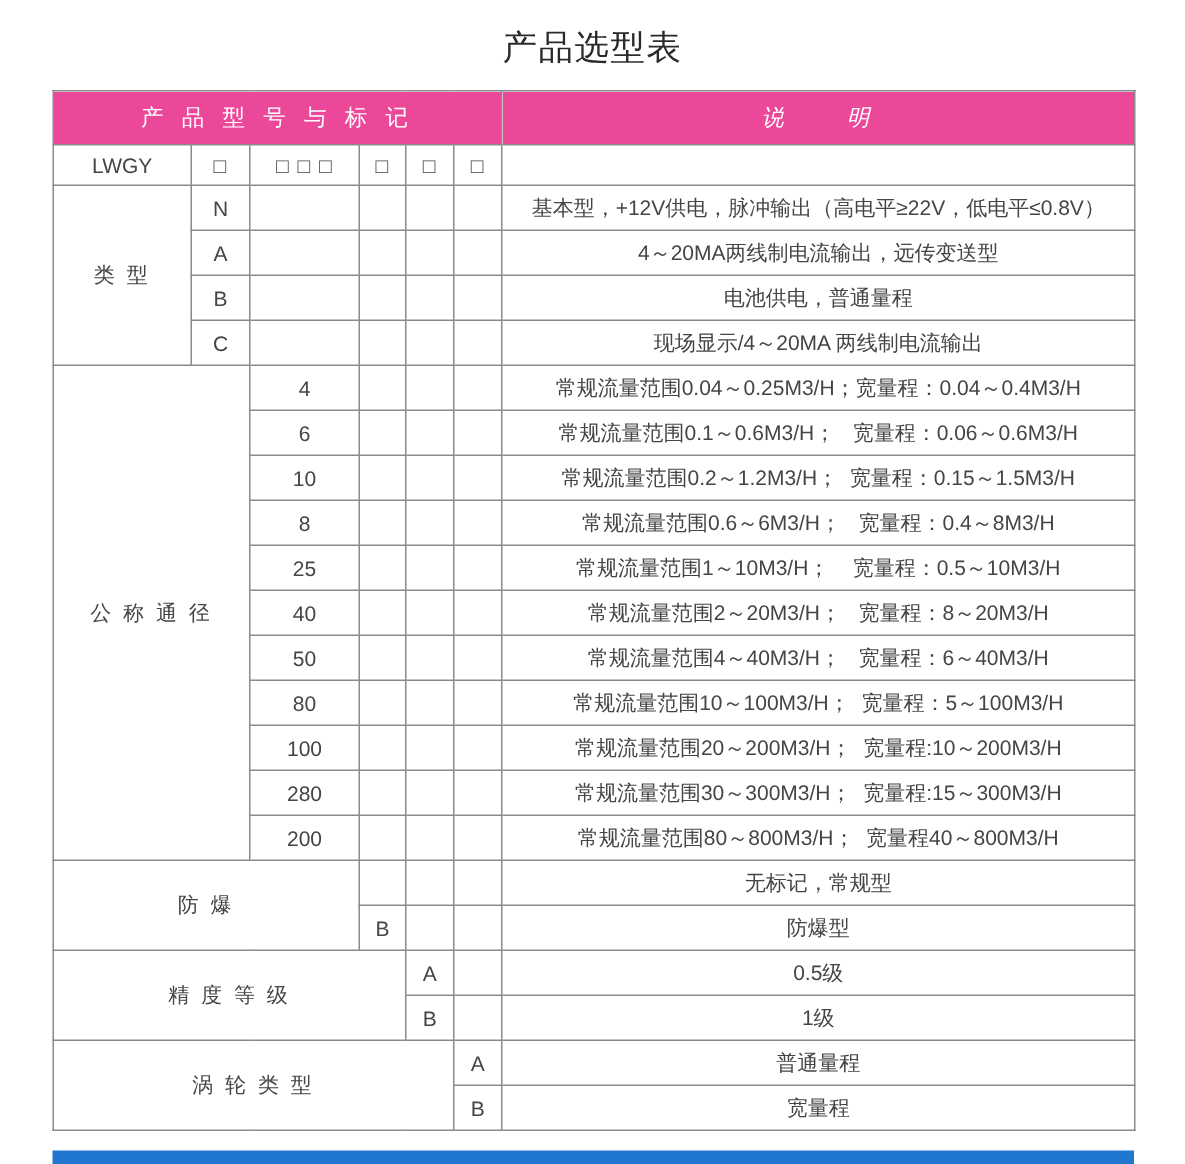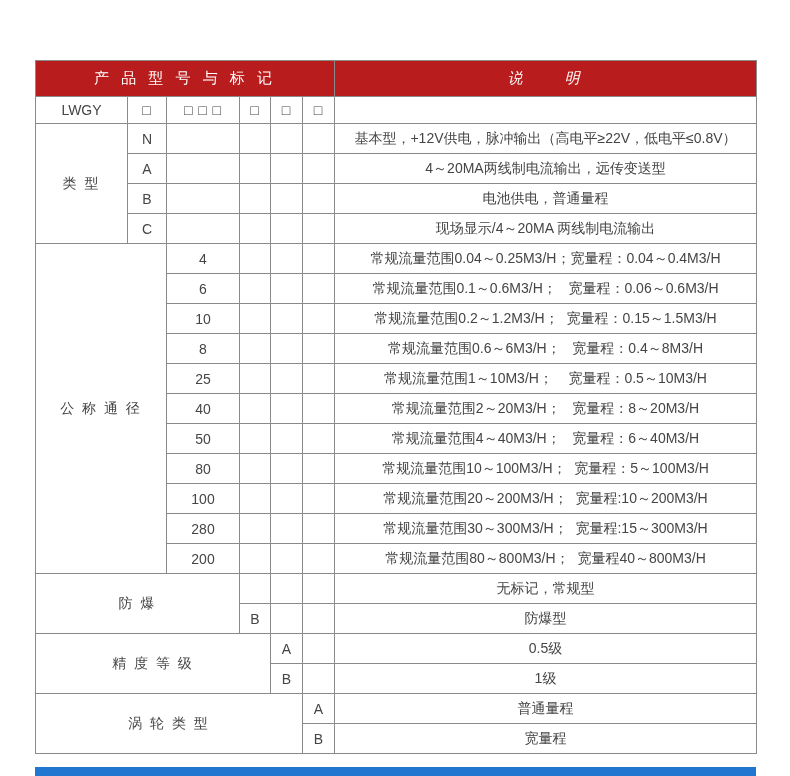--- a/index.html
+++ b/index.html
@@ -4,37 +4,38 @@
 <style>
   html,body{margin:0;padding:0;background:#ffffff;}
   .page{position:relative;width:790px;height:776px;background:#ffffff;overflow:hidden;
         font-family:"Liberation Sans","DejaVu Sans",sans-serif;color:#454545;}
   .title{position:absolute;top:16px;left:0;width:790px;text-align:center;
          font-size:23px;font-weight:500;color:#2b2b2b;letter-spacing:1px;}
   table.sel{position:absolute;left:35px;top:60px;width:721px;
             border-collapse:collapse;table-layout:fixed;}
   table.sel th, table.sel td{border:1px solid #8a8a8a;padding:0;text-align:center;
             vertical-align:middle;font-size:14px;color:#454545;white-space:pre;overflow:hidden;}
-  table.sel th{background:#b91c1c;color:#ffffff;font-size:15px;font-weight:400;
+  table.sel th{background:#ec4899;color:#ffffff;font-size:15px;font-weight:400;
             letter-spacing:4px;height:35px;}
   th.hdr-right{border-left:2px solid #ffffff;font-style:italic;}
   tr.model-row{height:27px;}
   tr.r{height:30px;}
   td.boxes{color:#a8a8a8;font-size:12px;letter-spacing:1px;}
   td.model{font-size:15px;color:#3d3d3d;}
   td.lbl{letter-spacing:2px;color:#454545;}
   td.mark{color:#4a4a4a;}
   td.desc{color:#4a4a4a;}
   .bottom-bar{position:absolute;left:35px;top:767px;width:721px;height:9px;background:#2176d0;}
 </style>
 </head>
 <body>
 
 <div class="page">
 
+  <div class="title">产品选型表</div>
 
   <table class="sel">
     <colgroup>
       <col style="width:92px">
         <col style="width:39px">
         <col style="width:73px">
       <col style="width:31px">
         <col style="width:32px">
         <col style="width:32px">
       <col style="width:422px">

